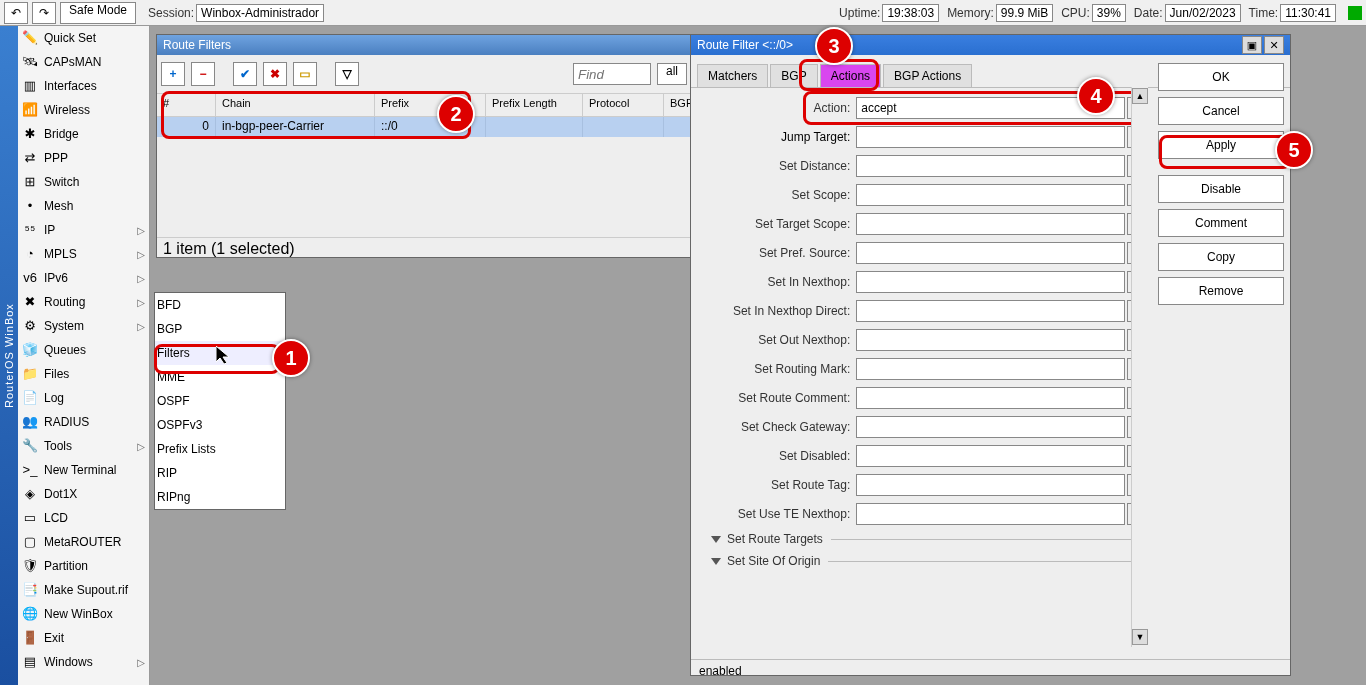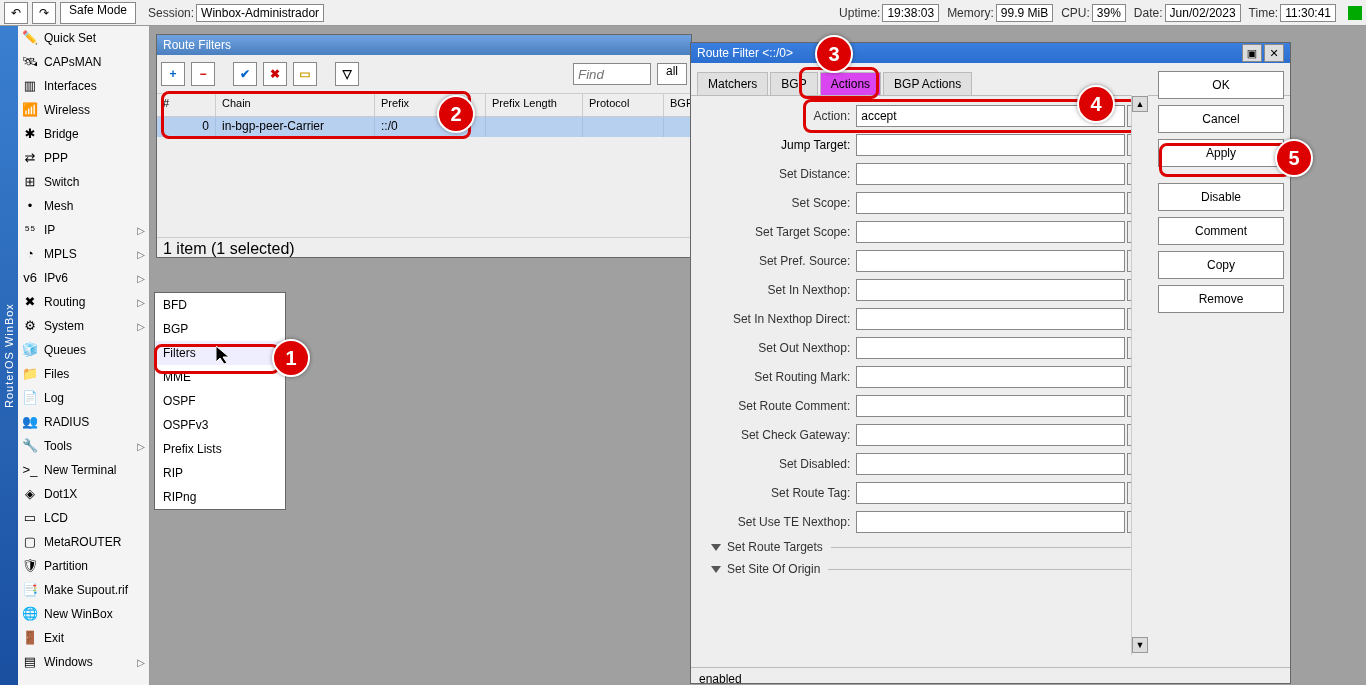--- a/index.html
+++ b/index.html
@@ -27,24 +27,24 @@
 .wf-all{width:28px;height:20px;border:1px solid #888;background:#fff;text-align:center;}
 .wf-headrow{display:flex;height:22px;background:#eee;border-top:1px solid #ccc;border-bottom:1px solid #ccc;}
 .wf-headrow>div{border-right:1px solid #ccc;padding:3px 6px;font-size:11px;white-space:nowrap;overflow:hidden;}
 .wf-row{display:flex;height:20px;background:#b8d0f0;}
 .wf-row>div{border-right:1px solid #a8c0e0;padding:2px 6px;font-size:12px;white-space:nowrap;overflow:hidden;}
 .wf-status{position:absolute;left:0;bottom:0;height:20px;width:100%;border-top:1px solid #ccc;padding:2px 6px;font-size:16px;box-sizing:border-box;}
 .red-box{position:absolute;border:3px solid #d00;border-radius:8px;}
 .badge{width:34px;height:34px;border-radius:50%;background:#d00;color:#fff;display:flex;align-items:center;justify-content:center;font-size:20px;font-weight:bold;position:absolute;border:2px solid #fff;box-shadow:0 0 4px rgba(0,0,0,.4);}
 
 .submenu{position:absolute;left:4px;top:266px;width:130px;background:#fff;border:1px solid #666;}
-.sub-item{padding:5px 8px;cursor:pointer;}
+.sub-item{padding:5px 2px;cursor:pointer;}
 .sub-sel{background:#eef;position:relative;}
 
-.win-dialog{left:540px;top:8px;width:599px;height:640px;margin-top:8px;}
+.win-dialog{left:540px;top:8px;width:599px;height:640px;}
 .dlg-title{background:linear-gradient(#3a7fe0,#2a6fd0);display:flex;align-items:center;}
 .dlg-title .txt{flex:1;}
 .dlg-title .wbtn{width:18px;height:16px;background:#ddd;border:1px solid #888;margin-left:2px;color:#000;font-size:11px;display:flex;align-items:center;justify-content:center;cursor:pointer;}
 .dlg-tabs{display:flex;height:28px;align-items:flex-end;padding:4px 6px 0;border-bottom:1px solid #bbb;}
 .tab{border:1px solid #bbb;border-bottom:none;padding:4px 10px;margin-right:2px;background:#e0e0e0;cursor:pointer;font-size:12px;}
 .tab.active{background:#d946ef;}
 .dlg-body{position:absolute;left:0;top:52px;width:454px;bottom:28px;padding:6px 4px 6px 0;overflow:hidden;}
 .frow{display:flex;align-items:center;height:29px;}
 .flbl{width:160px;text-align:right;padding-right:6px;color:#333;font-size:12px;}
 .flbl.dim{color:#000000;}

